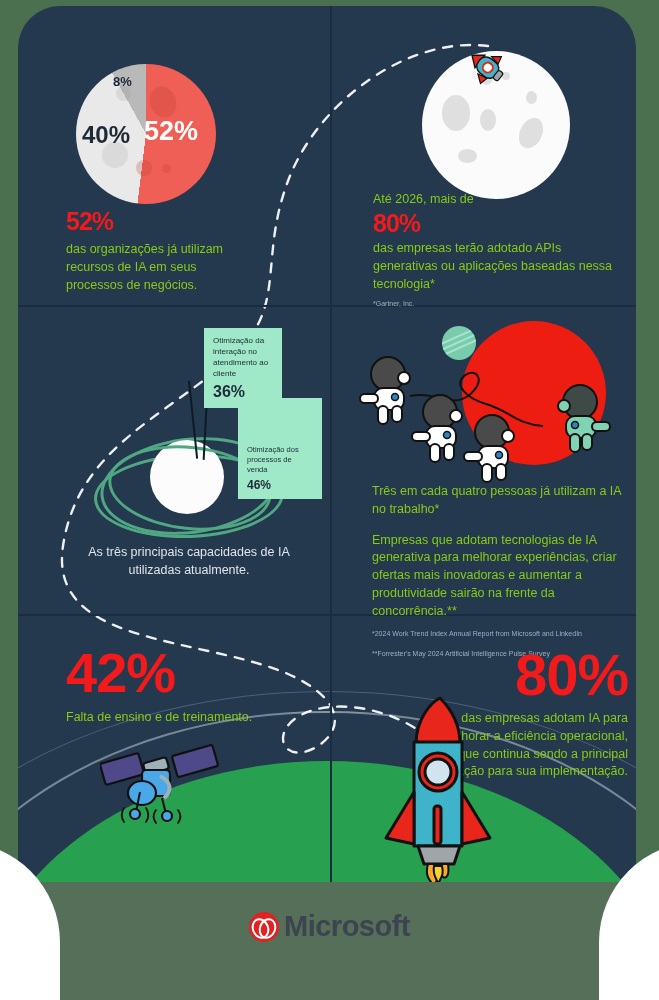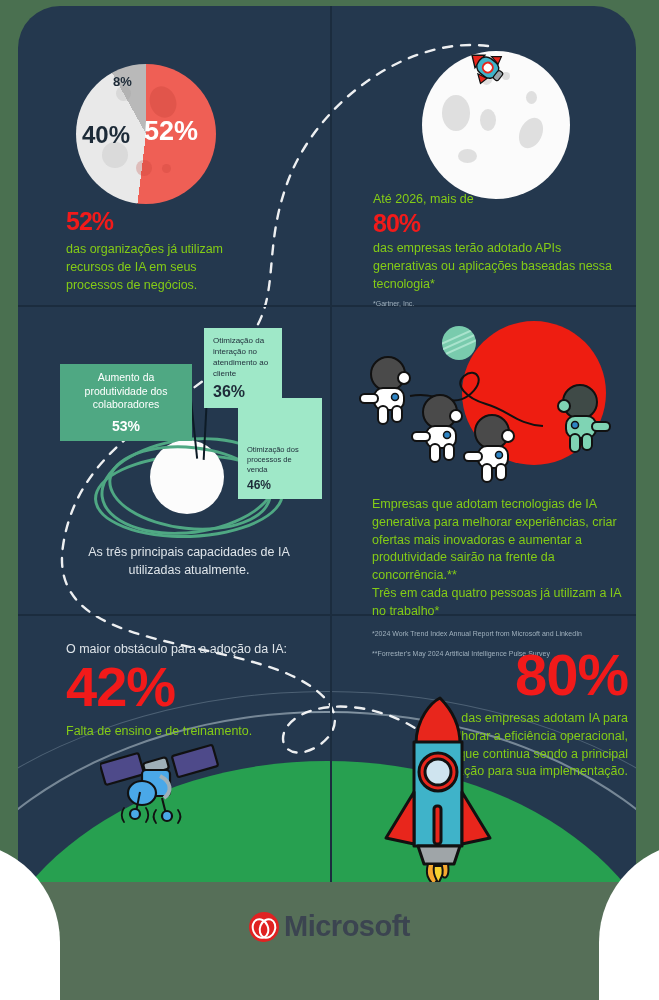--- a/index.html
+++ b/index.html
@@ -243,24 +243,20 @@
     </div>
 
     <div class="ring ring3"></div>
     <div class="ring ring1"></div>
     <div class="saturn-core"></div>
     <div class="ring ring2"></div>
 
     <div class="leader lead-1"></div>
     <div class="leader lead-2"></div>
 
-    <div class="gbox gbox-1">
-      <div class="t">Aumento da produtividade dos colaboradores</div>
-      <div class="p">53%</div>
-    </div>
     <div class="gbox gbox-2">
       <div class="t">Otimização da interação no atendimento ao cliente</div>
       <div class="p">36%</div>
     </div>
     <div class="gbox gbox-3">
       <div class="t">Otimização dos processos de venda</div>
       <div class="p">46%</div>
     </div>
 
     <div class="q3-cap">As três principais capacidades de IA utilizadas atualmente.</div>
@@ -313,28 +309,27 @@
         <circle cx="14" cy="42" r="6" fill="#7fd4b4" stroke="#111" stroke-width="2"></circle>
         <rect x="16" y="52" width="30" height="22" rx="9" fill="#7fd4b4" stroke="#111" stroke-width="2"></rect>
         <rect x="42" y="58" width="18" height="9" rx="4.5" fill="#7fd4b4" stroke="#111" stroke-width="2"></rect>
         <rect x="20" y="70" width="10" height="18" rx="5" fill="#7fd4b4" stroke="#111" stroke-width="2"></rect>
         <rect x="32" y="70" width="10" height="16" rx="5" fill="#7fd4b4" stroke="#111" stroke-width="2"></rect>
         <circle cx="25" cy="61" r="3.5" fill="#2e84c4" stroke="#111" stroke-width="1.5"></circle>
       </g>
     </svg>
 
     <div class="q4-text">
+      <div class="body-text">Três em cada quatro pessoas já utilizam a IA no trabalho*</div>
       <div class="body-text p2">Empresas que adotam tecnologias de IA generativa para melhorar experiências, criar ofertas mais inovadoras e aumentar a produtividade sairão na frente da concorrência.**</div>
-      <div class="body-text">Três em cada quatro pessoas já utilizam a IA no trabalho*</div>
       <div class="fineprint">*2024 Work Trend Index Annual Report from Microsoft and LinkedIn</div>
       <div class="fineprint">**Forrester's May 2024 Artificial Intelligence Pulse Survey</div>
     </div>
 
     <div class="q5">
-      <div class="lead-in">O maior obstáculo para a adoção da IA:</div>
       <div class="num big-red">42%</div>
       <div class="desc body-text">Falta de ensino e de treinamento.</div>
     </div>
 
     <svg style="position:absolute;left:82px;top:730px;width:130px;height:90px;" viewBox="0 0 130 90">
       <g stroke="#111" stroke-width="2.2" stroke-linejoin="round">
         <rect x="2" y="22" width="40" height="22" rx="2" fill="#4e4a8a" transform="rotate(-16 22 33)"></rect>
         <rect x="74" y="14" width="42" height="22" rx="2" fill="#4e4a8a" transform="rotate(-16 95 25)"></rect>
         <rect x="44" y="24" width="24" height="12" rx="3" fill="#9fb0b8" transform="rotate(-16 56 30)"></rect>
         <rect x="42" y="34" width="28" height="26" rx="4" fill="#4aa8e8"></rect>

